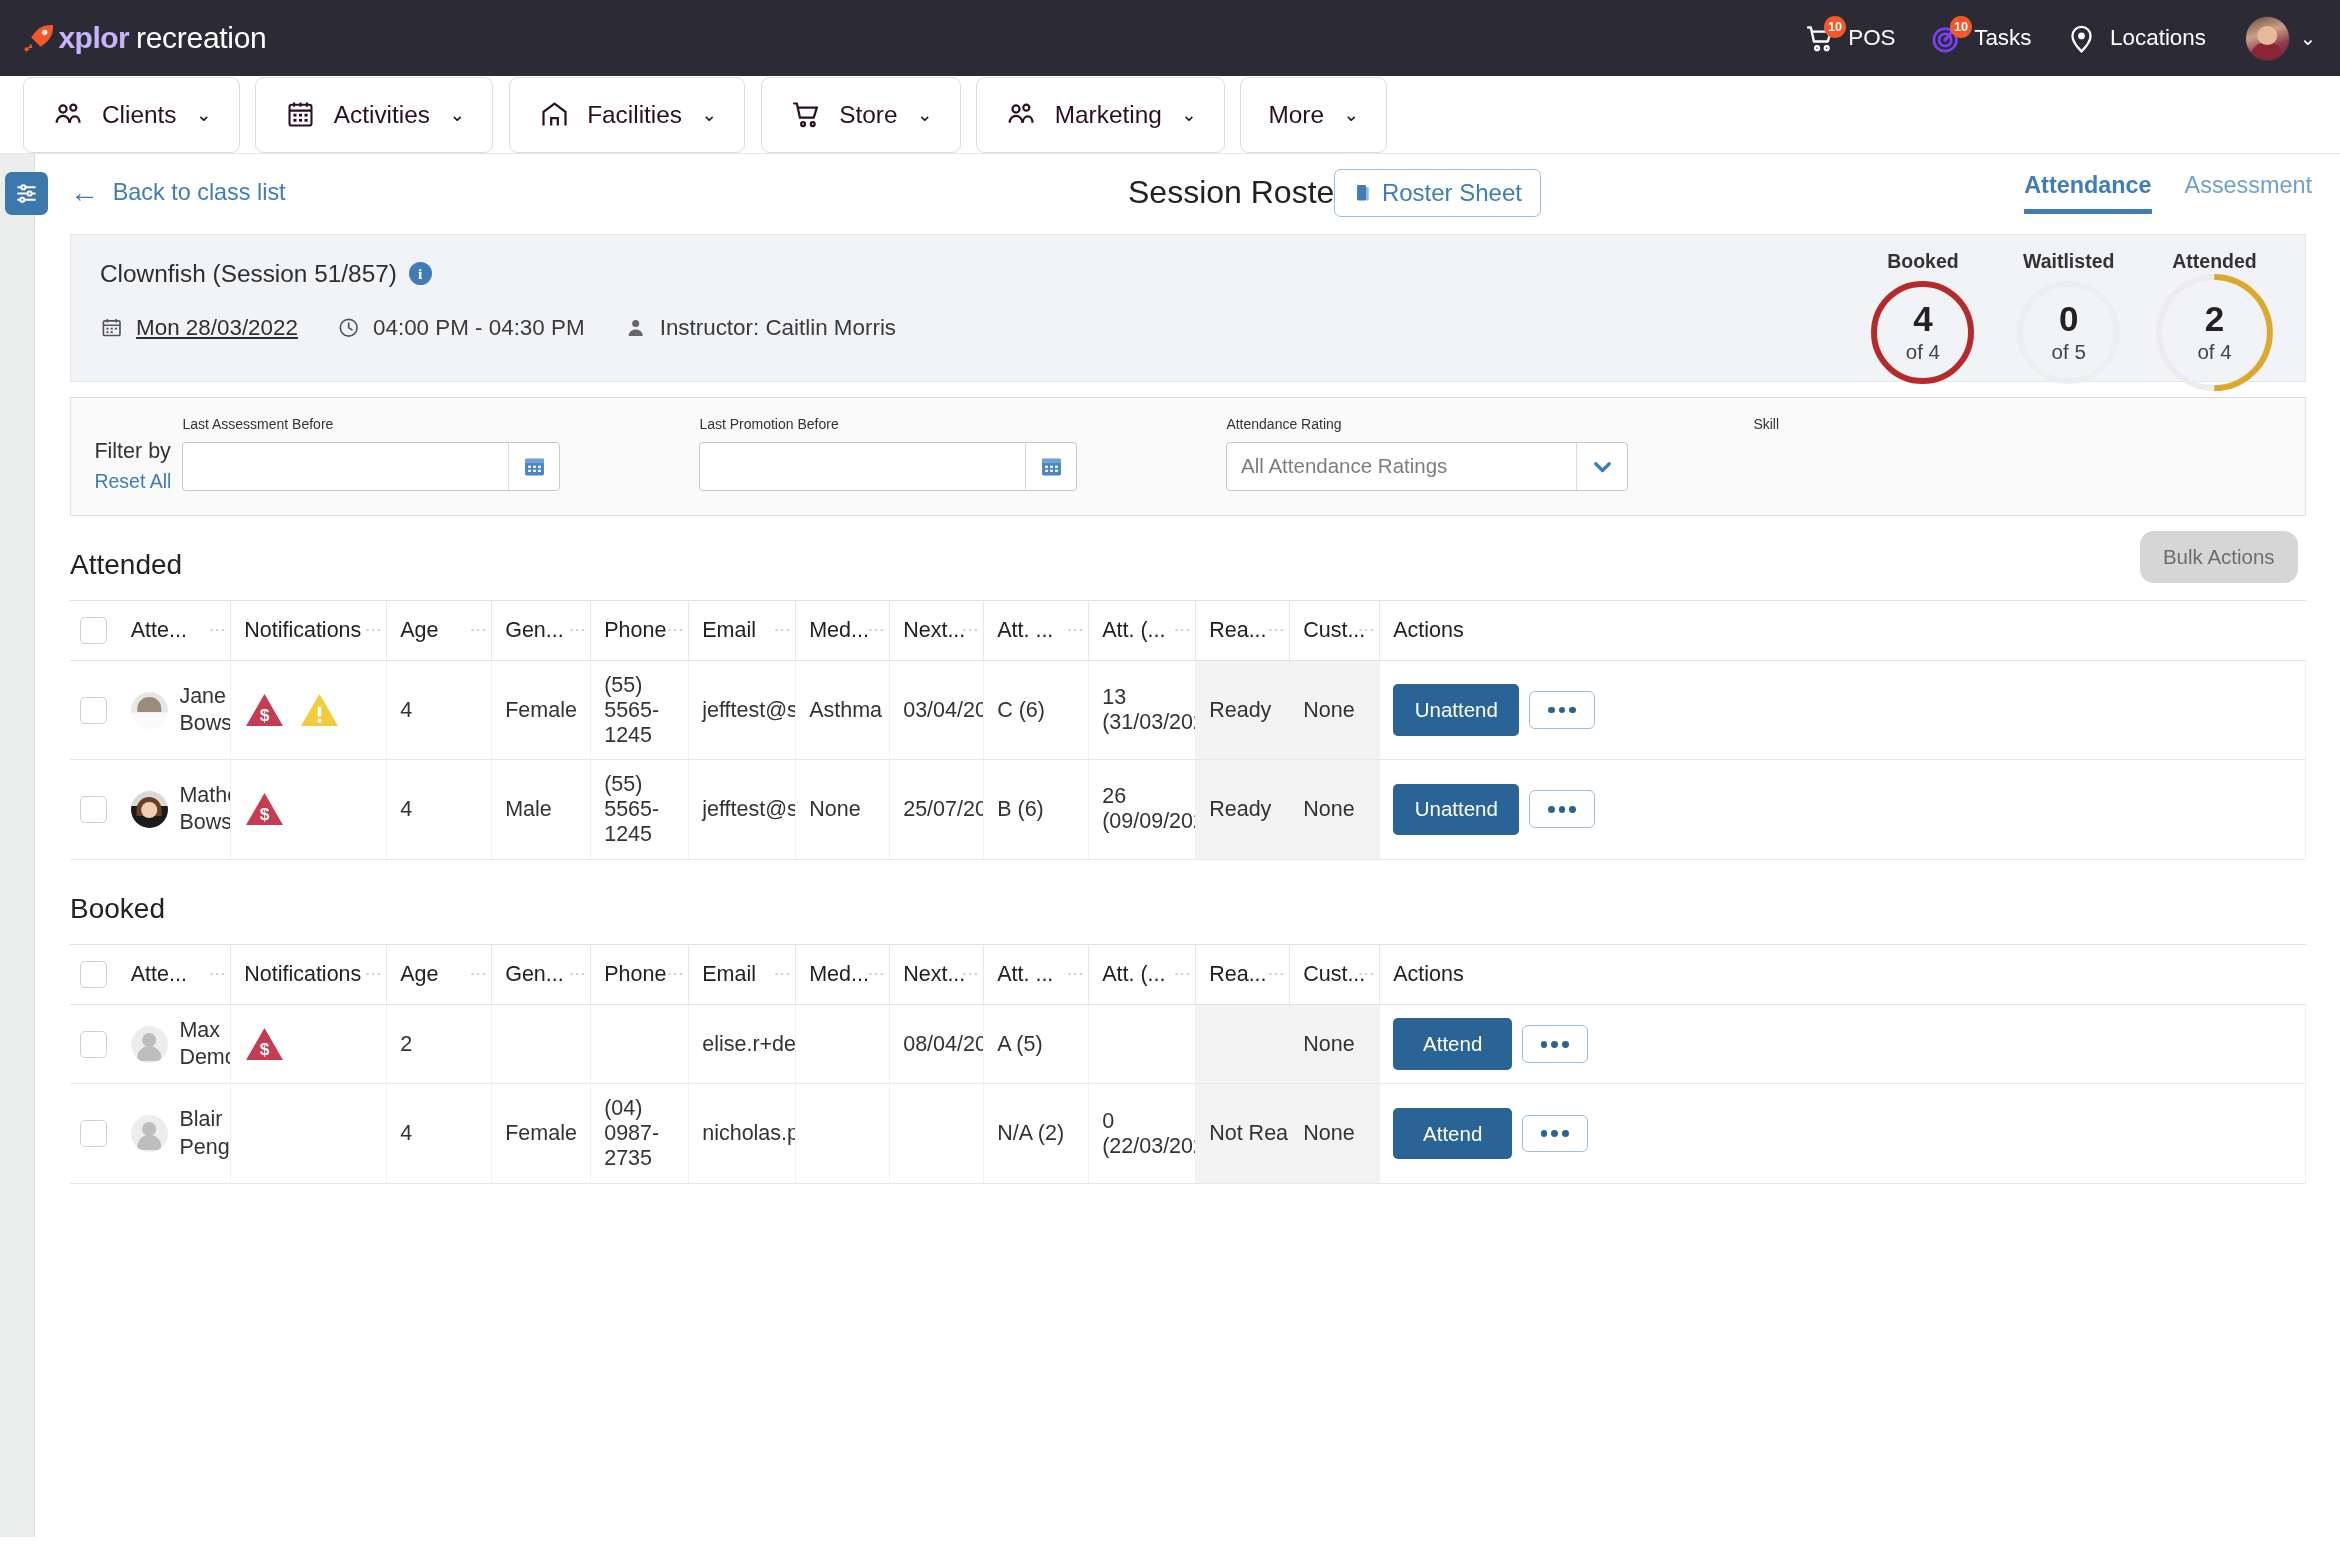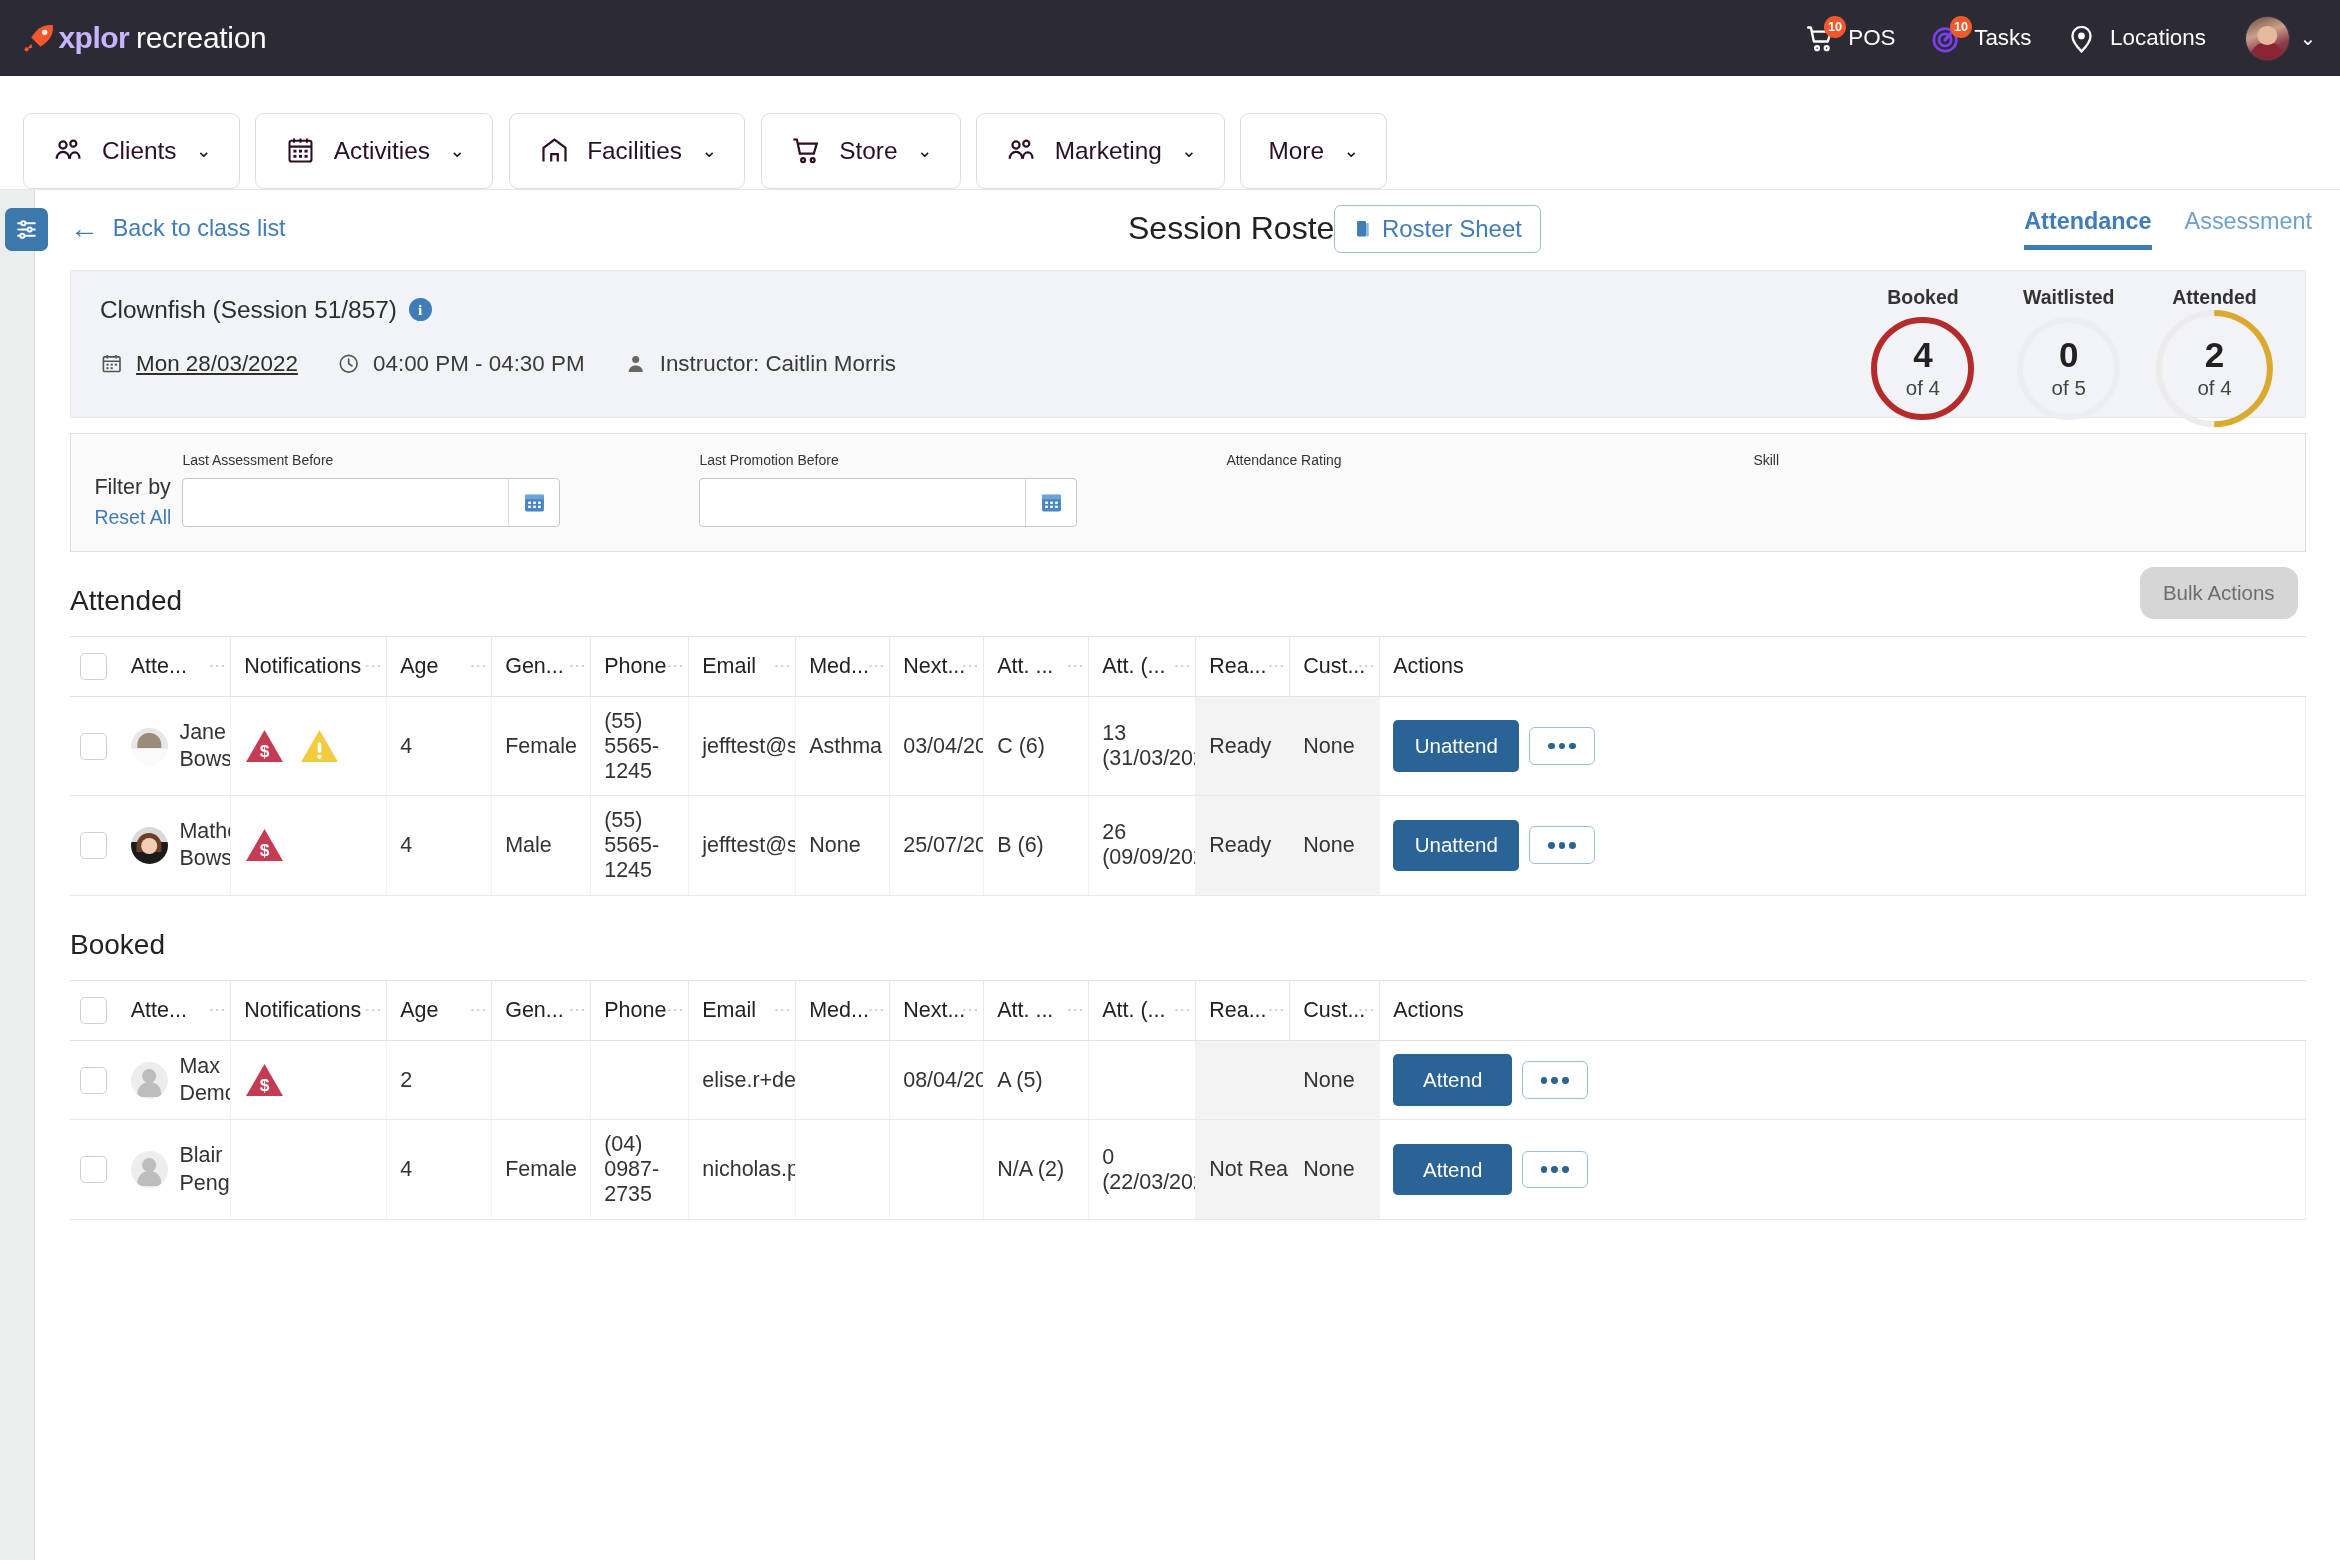--- a/index.html
+++ b/index.html
@@ -53,21 +53,20 @@
     width:35px; height:17.6px; border-radius:17.6px 17.6px 0 0; background:#8b2535;
   }
   .chev-white { color:#fff; font-size:19.5px; }
 
   
   .mainnav {
     height: 78px; background: #ffffff;
     display: flex; align-items: center; gap: 15.6px;
     padding: 0 23.4px;
     border-bottom: 1px solid #e6e6e6;
-    margin-top: 36px;
   }
   .navbtn {
     height: 76px; border: 1px solid #dcdcdc; border-radius: 8.8px;
     background: #fff; display: flex; align-items: center;
     gap: 15.6px; padding: 0 27px; cursor: pointer;
     font-size: 24.4px; color: #2a0f25;
   }
   .navbtn .nb-icon { width: 35px; height: 35px; display:flex; align-items:center; justify-content:center;}
   .navbtn .nb-chev { font-size: 18.5px; color:#2a0f25; margin-left: 3.9px;}
 
@@ -532,20 +531,28 @@
                   <rect x="10.8" y="14.8" width="2.4" height="2.1"></rect>
                   <rect x="15.2" y="14.8" width="2.4" height="2.1"></rect>
                 </g>
             </svg>
           </span>
         </div>
       </div>
 
       <div class="fgroup g3">
         <div class="flabel">Attendance Rating</div>
+        <div class="fctl sel">
+          <span class="selval">All Attendance Ratings</span>
+          <span class="fbtn nb">
+            <svg width="27" height="27" viewBox="0 0 24 24" fill="none" stroke="#3f7cb8" stroke-width="3" stroke-linecap="round" stroke-linejoin="round">
+                <path d="M6 9.5l6 6 6-6"></path>
+              </svg>
+          </span>
+        </div>
       </div>
 
       <div class="fgroup g4">
         <div class="flabel">Skill</div>
       </div>
     </div>
 
     <div class="sect-head">
       <div class="sect-title">Attended</div>
       <button class="bulk-btn">Bulk Actions</button>

